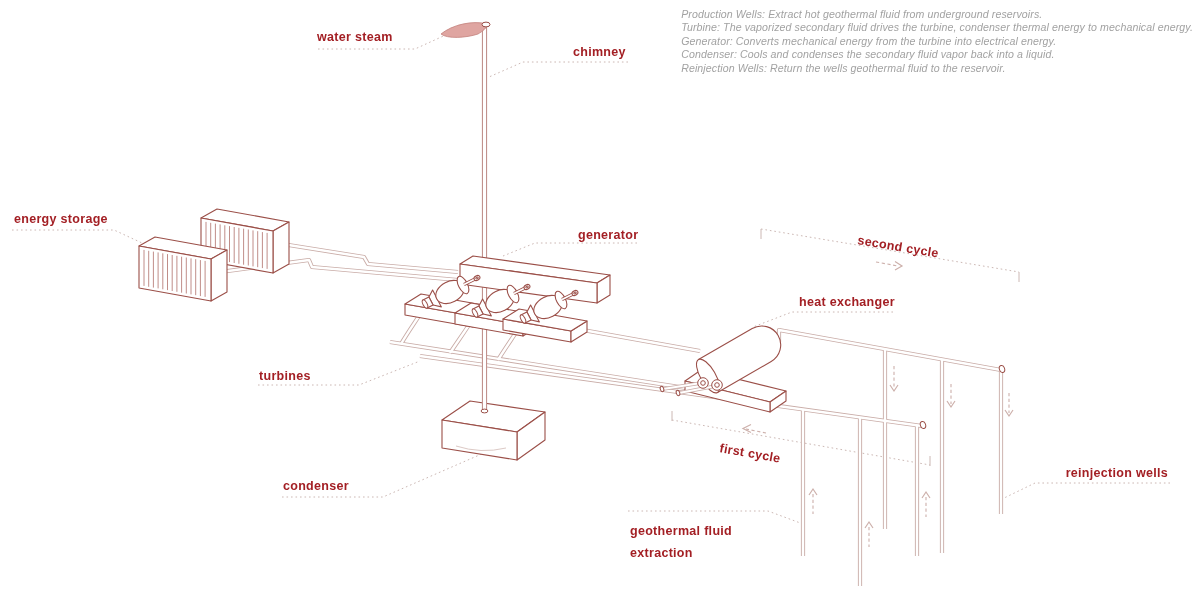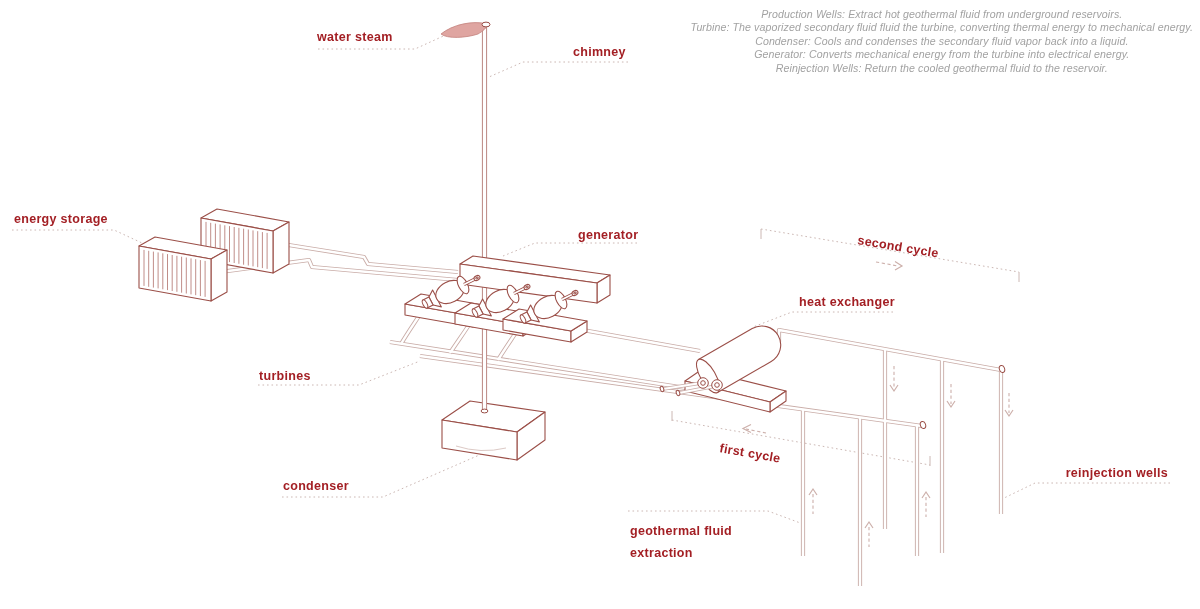--- a/index.html
+++ b/index.html
@@ -23,21 +23,21 @@
   .chim-i{stroke:#fff;stroke-width:3;fill:none;}
   .mach{stroke:var(--machine);stroke-width:1.1;fill:#fff;stroke-linejoin:round;}
   .mach-l{stroke:var(--machine);stroke-width:1;fill:none;}
   .ring{stroke:var(--machine);stroke-width:1;fill:#fff;}
   .rib{stroke:var(--rib);stroke-width:.8;}
   .shaft-o{stroke:var(--machine);stroke-width:3.2;fill:none;}
   .shaft-i{stroke:#fff;stroke-width:1.6;fill:none;}
   .faint{stroke:#dcc9c5;stroke-width:1;fill:none;}
   .steam{fill:var(--steam-fill);stroke:var(--steam-stroke);stroke-width:.8;}
   
-  .glossary{position:absolute;top:8px;right:7px;text-align:center;color:var(--glossary);
+  .glossary{position:absolute;top:8px;right:7px;text-align:left;color:var(--glossary);
             font-style:italic;font-size:10.6px;line-height:13.4px;letter-spacing:.1px;}
 </style>
 </head>
 <body>
 
 <div class="stage">
 
 <svg width="1200" height="609" viewBox="0 0 1200 609">
   <defs>
 
@@ -214,19 +214,19 @@
     <text class="lbl" x="857" y="244" transform="rotate(9.5 857 244)">second cycle</text>
     <text class="lbl" x="719" y="452" transform="rotate(10 719 452)">first cycle</text>
     <text class="lbl" x="630" y="535">geothermal fluid</text>
     <text class="lbl" x="630" y="557">extraction</text>
     <text class="lbl" x="1168" y="477" text-anchor="end">reinjection wells</text>
   </g>
 </svg>
 
 <div class="glossary">
   <div>Production Wells: Extract hot geothermal fluid from underground reservoirs.</div>
-  <div>Turbine: The vaporized secondary fluid fluid the turbine, converting thermal energy to mechanical energy.</div>
+  <div>Turbine: The vaporized secondary fluid drives the turbine, condenser thermal energy to mechanical energy.</div>
+  <div>Generator: Converts mechanical energy from the turbine into electrical energy.</div>
   <div>Condenser: Cools and condenses the secondary fluid vapor back into a liquid.</div>
-  <div>Generator: Converts mechanical energy from the turbine into electrical energy.</div>
-  <div>Reinjection Wells: Return the cooled geothermal fluid to the reservoir.</div>
+  <div>Reinjection Wells: Return the wells geothermal fluid to the reservoir.</div>
 </div>
 
 </div>
 
 </body></html>

